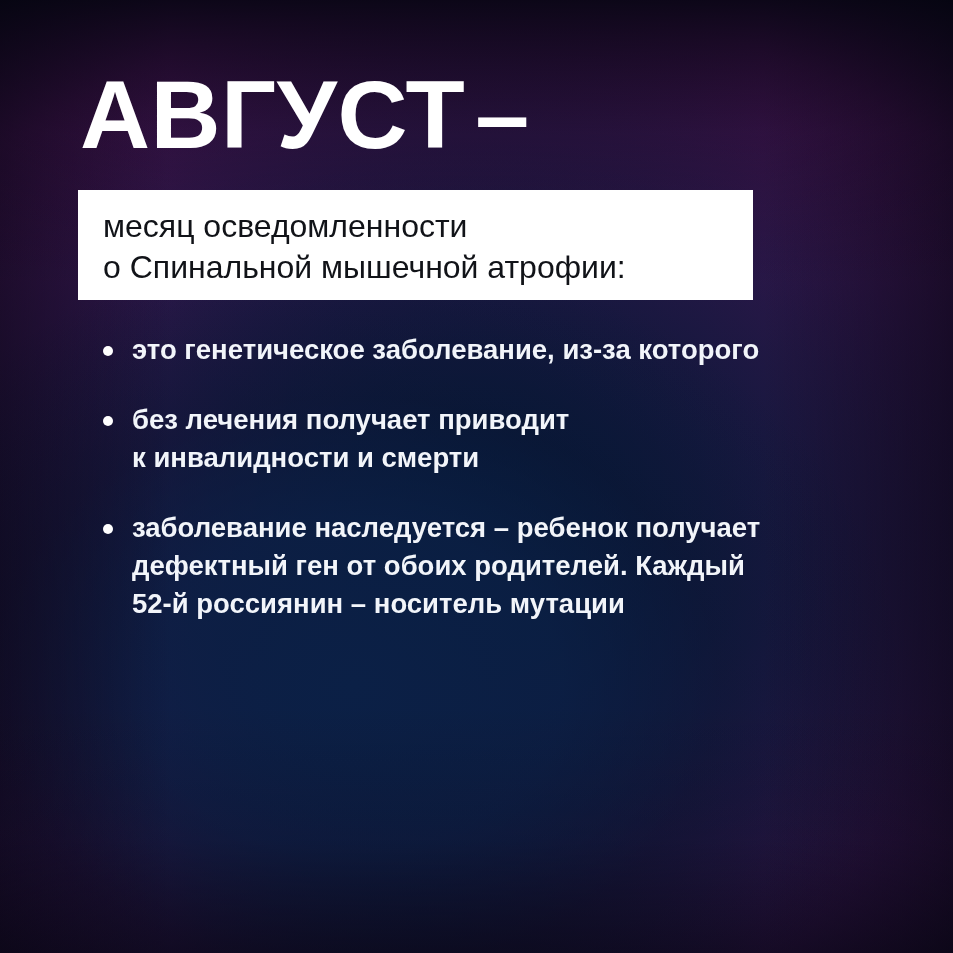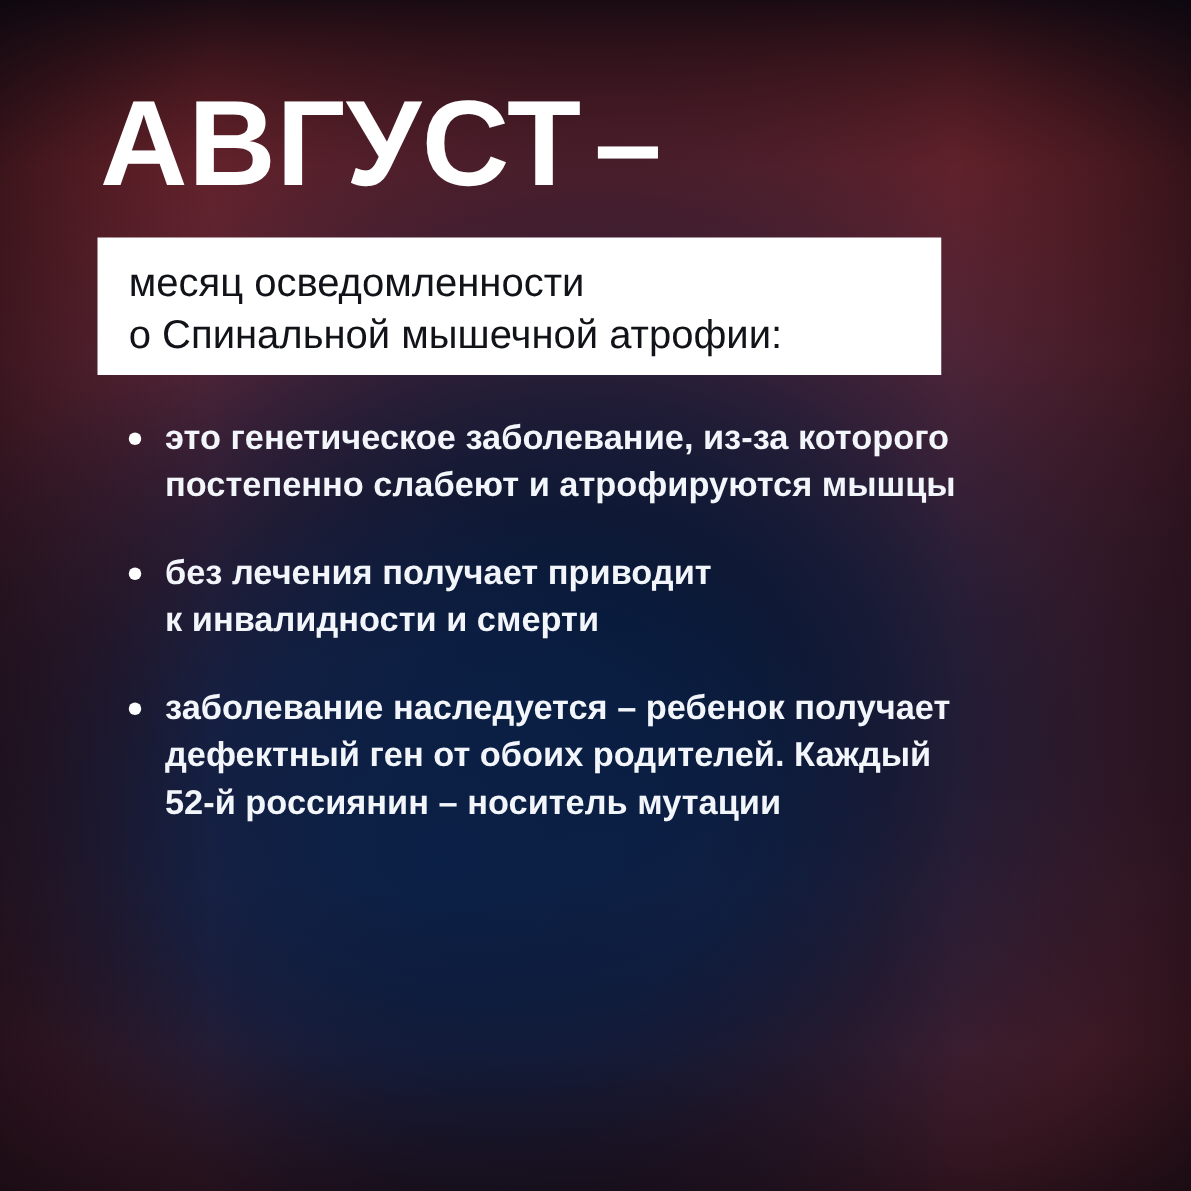--- a/index.html
+++ b/index.html
@@ -5,21 +5,21 @@
   html, body {
     margin: 0;
     padding: 0;
     background: #000;
   }
   #poster {
     position: relative;
     width: 953px;
     height: 953px;
     overflow: hidden;
-    background-color: #ef4444;
+    background-color: #701a75;
     font-family: "Liberation Sans", "DejaVu Sans", sans-serif;
     -webkit-font-smoothing: antialiased;
   }
   
   #poster::before {
     content: "";
     position: absolute;
     inset: 0;
     background:
       radial-gradient(ellipse 58% 46% at 37% 72%, #0b2046 0%, rgba(11,32,70,0.72) 38%, rgba(6,20,46,0.30) 66%, rgba(2,11,28,0) 100%),
@@ -123,21 +123,20 @@
     <div class="subtitle-box">
       <div class="subtitle-line">месяц осведомленности</div>
       <div class="subtitle-line">о Спинальной мышечной атрофии:</div>
     </div>
 
     <div class="bullets">
 
       <div class="bullet-item">
         <span class="bullet-dot"></span>
         <div class="bullet-line">это генетическое заболевание, из-за которого</div>
-        <div class="bullet-line">постепенно слабеют и атрофируются мышцы</div>
       </div>
 
       <div class="bullet-item">
         <span class="bullet-dot"></span>
         <div class="bullet-line">без лечения получает приводит</div>
         <div class="bullet-line">к инвалидности и смерти</div>
       </div>
 
       <div class="bullet-item">
         <span class="bullet-dot"></span>

